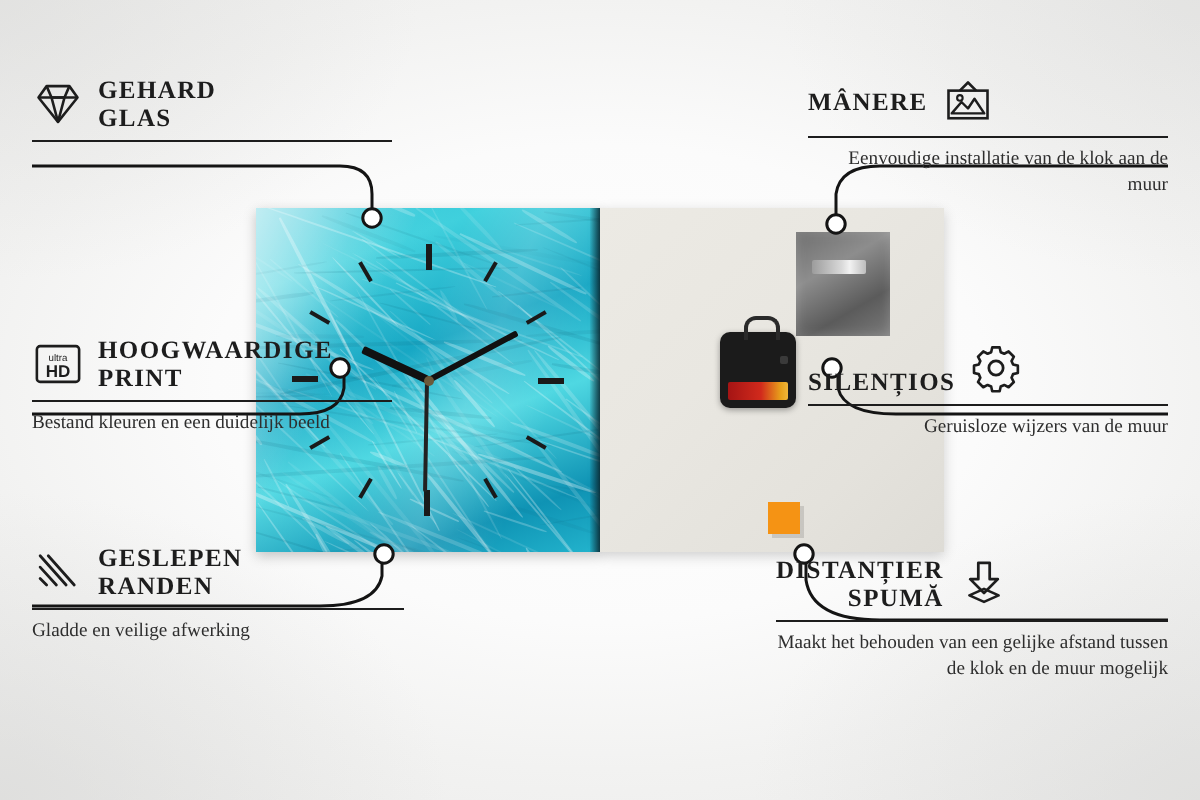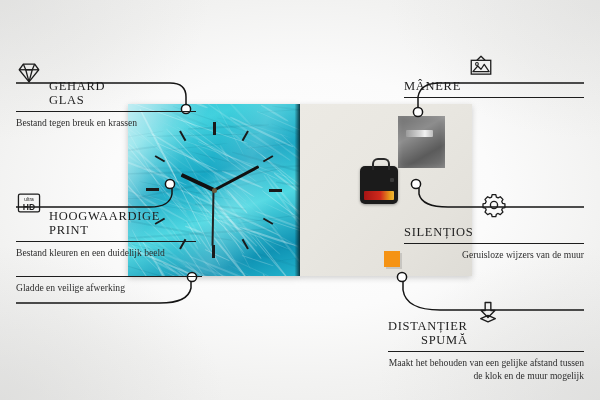--- a/index.html
+++ b/index.html
@@ -67,21 +67,21 @@
     border-bottom:none;border-radius:6px 6px 0 0;background:transparent;}
   .mech .batt{position:absolute;left:4px;bottom:4px;width:30px;height:9px;
     background:linear-gradient(90deg,#a51414,#d12a1c 55%,#e8a11b 88%,#f0b63a 100%);border-radius:1px;}
   .mech .dot{position:absolute;right:4px;top:12px;width:4px;height:4px;background:#3a3a3a;border-radius:1px;}
   .spacer{position:absolute;left:84px;top:147px;width:16px;height:16px;background:#f59314;
     box-shadow:2px 2px 0 rgba(0,0,0,.12);}
 
   
   .callout{position:absolute;width:196px;}
   .callout .head{display:flex;align-items:center;gap:7px;}
-  .callout .title{font-size:12.5px;letter-spacing:.7px;color:#1d1d1d;line-height:14px;font-weight:normal;text-transform:uppercase;margin-top:41px;}
+  .callout .title{font-size:12.5px;letter-spacing:.7px;color:#1d1d1d;line-height:14px;font-weight:bold;text-transform:uppercase;}
   .callout .rule{height:1.4px;background:#1d1d1d;margin:4px 0 5px;}
   .callout .sub{font-size:9.6px;line-height:12.2px;color:#2e2e2e;}
   .callout.left .head{justify-content:flex-start;}
   .callout.left .title{text-align:left;}
   .callout.left .sub{text-align:left;}
   .callout.right .head{justify-content:flex-end;flex-direction:row-reverse;}
   .callout.right .title{text-align:right;}
   .callout.right .sub{text-align:right;}
   .ico{width:26px;height:26px;flex:0 0 26px;display:block;}
   .ico svg{display:block;width:26px;height:26px;}
@@ -322,21 +322,20 @@
               <path d="M12 12 H20"></path>
         </g>
           </svg>
       </span>
       <span class="title">
         <span>GEHARD</span><br>
         <span>GLAS</span>
       </span>
     </div>
     <div class="rule"></div>
-    <div class="sub">Bestand tegen breuk en krassen</div>
   </div>
 
   <div class="callout left" style="left:16px;top:168px;width:180px;">
     <div class="head">
       <span class="ico">
         <svg viewBox="0 0 32 32">
           <rect x="3" y="5" width="26" height="22" rx="2" fill="none" stroke="#1d1d1d" stroke-width="1.6"></rect>
           <text x="16" y="14" font-family="Liberation Sans, sans-serif" font-size="6" text-anchor="middle" fill="#1d1d1d">ultra</text>
           <text x="16" y="24" font-family="Liberation Sans, sans-serif" font-size="10.5" font-weight="bold" text-anchor="middle" fill="#1d1d1d">HD</text>
         </svg>
@@ -344,39 +343,56 @@
       <span class="title">
         <span>HOOGWAARDIGE</span><br>
         <span>PRINT</span>
       </span>
     </div>
     <div class="rule"></div>
     <div class="sub">Bestand kleuren en een duidelijk beeld</div>
   </div>
 
   <div class="callout left" style="left:16px;top:272px;width:186px;">
+    <div class="head">
+      <span class="ico">
+        <svg viewBox="0 0 32 32">
+            <g stroke="#1d1d1d" stroke-width="1.7" stroke-linecap="round">
+          <path d="M5 6 L21 24"></path>
+              <path d="M10 6 L26 24"></path>
+              <path d="M5 13 L15 24"></path>
+              <path d="M5 20 L9 24"></path>
+        </g>
+          </svg>
+      </span>
+      <span class="title">
+        <span>GESLEPEN</span><br>
+        <span>RANDEN</span>
+      </span>
+    </div>
     <div class="rule"></div>
     <div class="sub">Gladde en veilige afwerking</div>
   </div>
 
   <div class="callout right" style="left:404px;top:38px;width:180px;">
     <div class="head">
       <span class="ico">
         <svg viewBox="0 0 32 32">
           <rect x="4" y="9" width="24" height="17" fill="none" stroke="#1d1d1d" stroke-width="1.6"></rect>
           <path d="M11 9 L16 4 L21 9" fill="none" stroke="#1d1d1d" stroke-width="1.6" stroke-linejoin="round"></path>
           <path d="M6 23 L12 16 L16 20 L20 14 L26 23 Z" fill="none" stroke="#1d1d1d" stroke-width="1.5" stroke-linejoin="round"></path>
           <circle cx="11" cy="13.5" r="1.7" fill="none" stroke="#1d1d1d" stroke-width="1.3"></circle>
         </svg>
       </span>
       <span class="title">
         <span>MÂNERE</span><br>
       </span>
     </div>
     <div class="rule"></div>
+    <div class="sub">Eenvoudige installatie van de klok aan de muur</div>
   </div>
 
   <div class="callout right" style="left:404px;top:170px;width:180px;">
     <div class="head">
       <span class="ico">
         <svg viewBox="0 0 32 32">
           <path fill="none" stroke="#1d1d1d" stroke-width="1.7" stroke-linejoin="round" d="M13.6 3.5h4.8l.7 3.1 2.3 1 2.8-1.5 3.4 3.4-1.5 2.8 1 2.3 3.1.7v4.8l-3.1.7-1 2.3 1.5 2.8-3.4 3.4-2.8-1.5-2.3 1-.7 3.1h-4.8l-.7-3.1-2.3-1-2.8 1.5-3.4-3.4 1.5-2.8-1-2.3-3.1-.7v-4.8l3.1-.7 1-2.3-1.5-2.8 3.4-3.4 2.8 1.5 2.3-1z" transform="translate(0,-1.5) scale(0.95) translate(0.8,1.6)"></path>
           <circle cx="16" cy="16" r="4.4" fill="none" stroke="#1d1d1d" stroke-width="1.7"></circle>
         </svg>
       </span>

